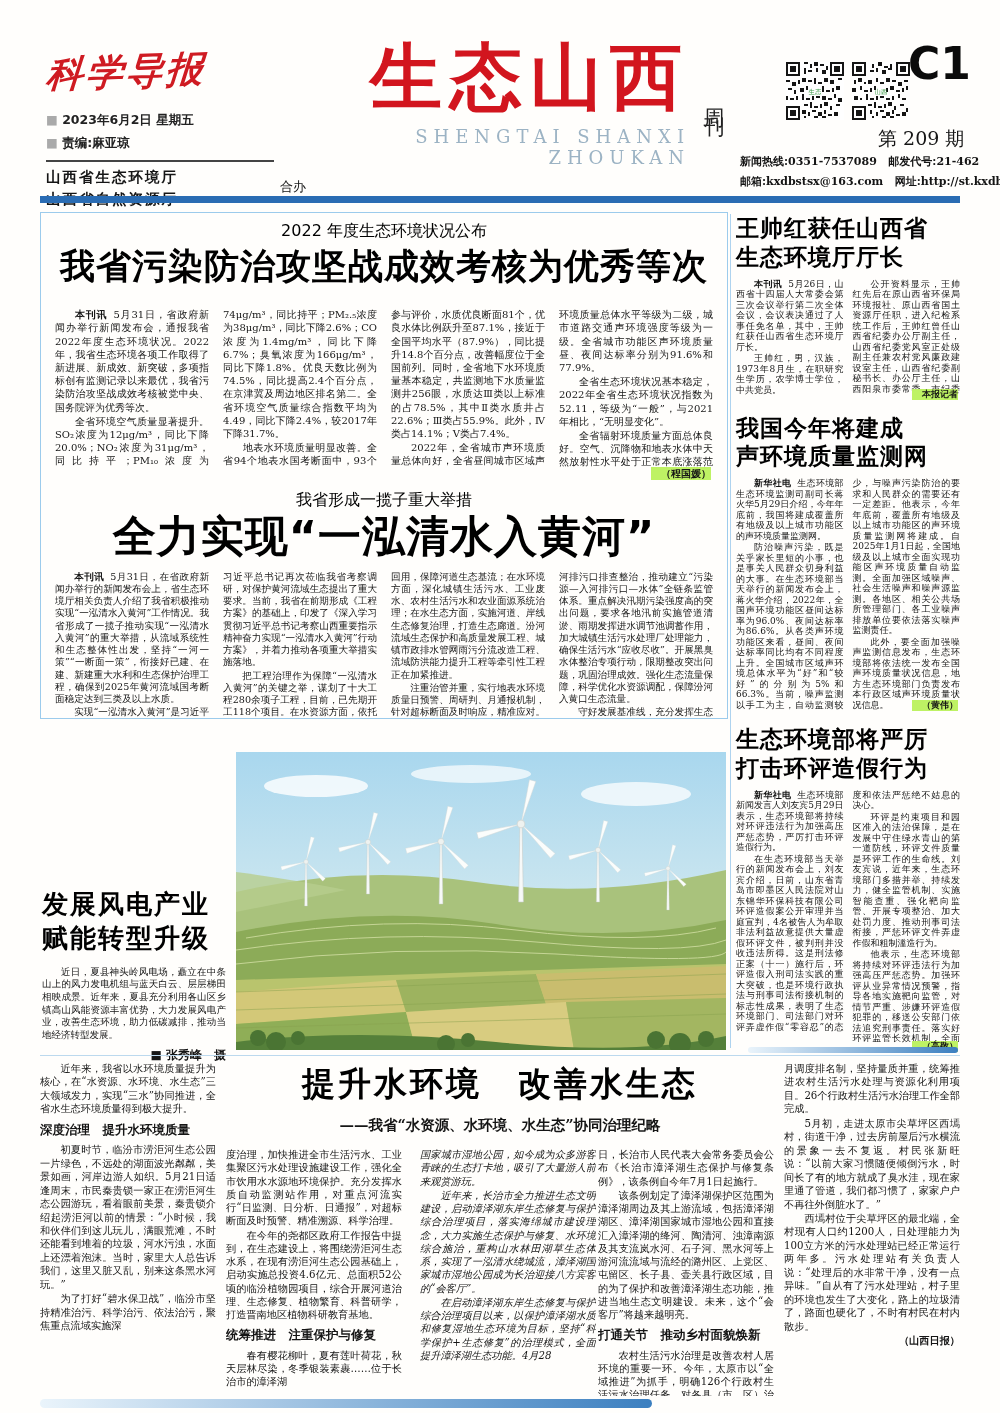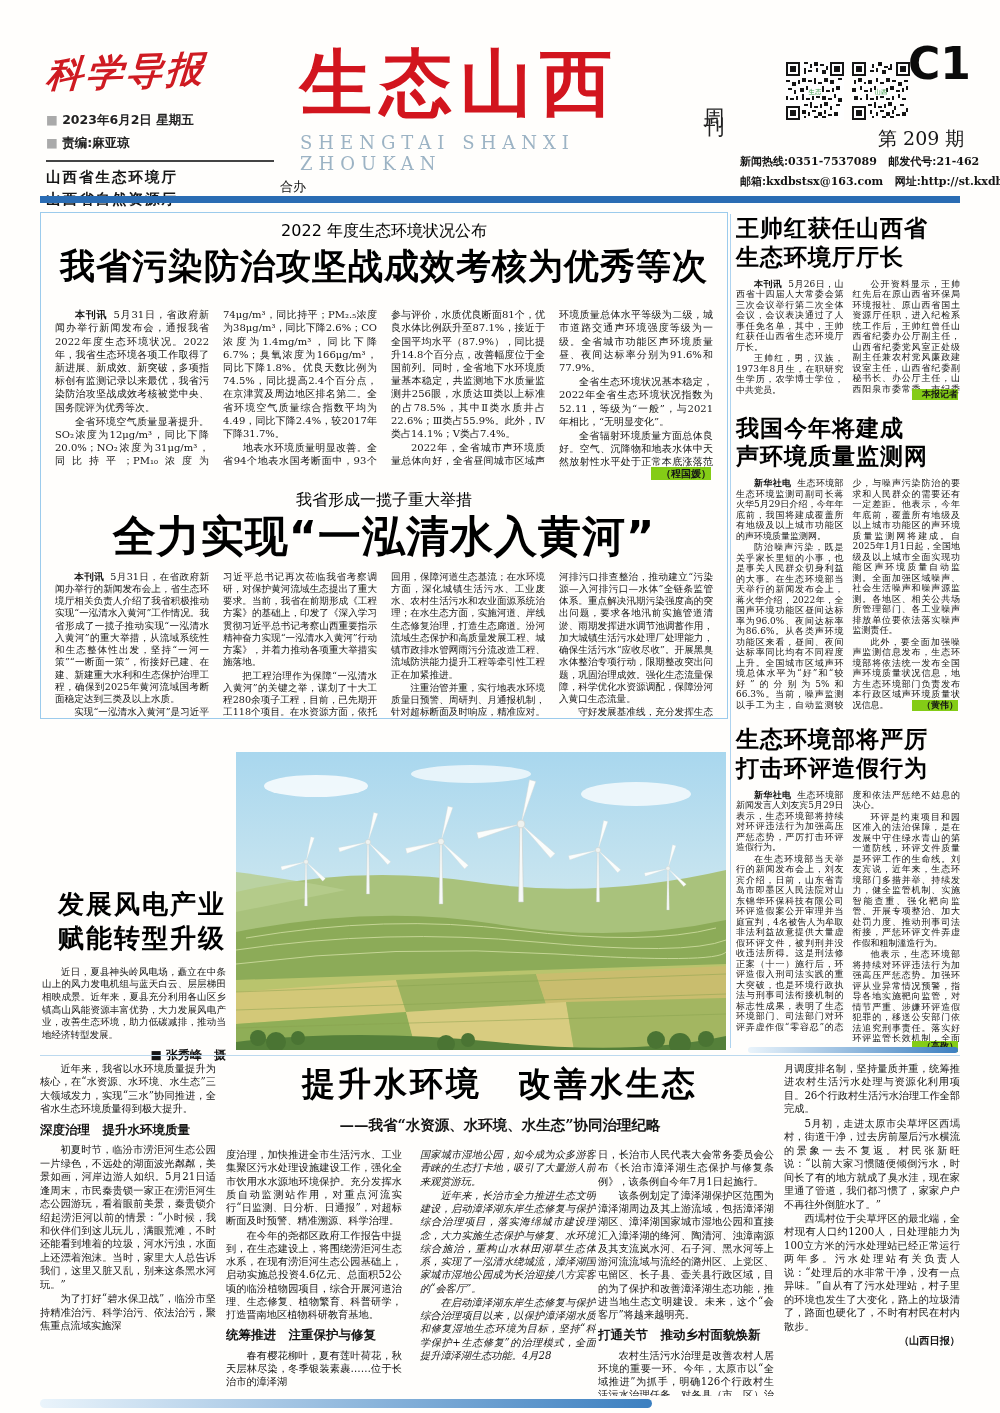--- a/index.html
+++ b/index.html
@@ -5,21 +5,21 @@
   html,body{margin:0;padding:0;background:#fff;}
   .page{position:relative;width:1000px;height:1413px;background:#fffefc;overflow:hidden;
         font-family:"DejaVu Serif","Liberation Serif",serif;color:#151515;}
   .abs{position:absolute;}
   p{margin:0 0 1px 0;text-align:justify;}
   p.in{text-indent:2em;}
   .sans{font-family:"DejaVu Sans","Liberation Sans",sans-serif;}
   .hl{font-family:"DejaVu Sans","Liberation Sans",sans-serif;font-weight:bold;color:#000;text-align:center;}
   .lead{font-family:"DejaVu Sans","Liberation Sans",sans-serif;font-weight:bold;padding-right:6px;}
   .cols{column-fill:auto;overflow:hidden;position:relative;text-align:justify;}
-  .by-abs{position:absolute;right:2px;bottom:0;background:#84cc16;padding-left:10px;font-weight:bold;}
+  .by-abs{position:absolute;right:2px;bottom:0;background:#bef264;padding-left:10px;font-weight:bold;}
   .subhead{font-family:"DejaVu Sans","Liberation Sans",sans-serif;font-weight:bold;font-size:12.5px;
            text-indent:0;margin:6px 0 5px 0;break-inside:avoid;}
   .rail-h{font-family:Liberation Sans, sans-serif;font-weight:bold;font-size:23px;
           line-height:1.25;color:#000;letter-spacing:1px;}
   .gradbar{background:linear-gradient(to right,#eaf4fb,#3b7fc0);border-radius:5px;}
   .qr{display:block;}
 </style>
 </head>
 <body>
 
@@ -35,21 +35,21 @@
       <span style="color:#aaa;">■ </span><span>责编:麻亚琼</span>
     </div>
     <div style="margin-top:8px;width:228px;height:1.5px;background:#444;"></div>
     <div style="margin-top:6px;position:relative;width:260px;">
       <div class="sans" style="font-size:14.5px;font-weight:bold;letter-spacing:2px;">山西省生态环境厅</div>
       <div class="sans" style="font-size:14.5px;font-weight:bold;letter-spacing:2px;margin-top:3px;">山西省自然资源厅</div>
       <div class="sans" style="position:absolute;right:0;top:10px;font-size:13px;">合办</div>
     </div>
   </div>
 
-  <div class="abs" style="left:300px;top:38px;width:390px;text-align:left;">
+  <div class="abs" style="left:300px;top:32px;width:390px;text-align:right;">
     <div style="font-family:'DejaVu Serif',serif;font-weight:bold;font-size:72px;line-height:1.25;color:#d2151e;letter-spacing:8px;">生态山西</div>
     <div style="margin-top:4px;font-size:18px;letter-spacing:6px;color:#9cb3c4;">SHENGTAI SHANXI ZHOUKAN</div>
   </div>
   <div class="abs" style="left:700px;top:92px;writing-mode:vertical-rl;font-size:21px;letter-spacing:8px;color:#222;font-family:'DejaVu Serif',serif;">周刊</div>
 
   <div class="abs" style="left:740px;top:34px;width:225px;">
     <div class="sans abs" style="left:168px;top:4px;font-size:44px;font-weight:bold;color:#0b0b0b;">C1</div>
 
     <svg class="qr abs" style="left:46px;top:28px;" width="58" height="58" viewBox="0 0 29 29">
       <rect width="29" height="29" fill="#fff"></rect>
@@ -149,21 +149,21 @@
     <div class="cols" style="margin-top:7px;height:262px;column-count:2;column-gap:9px;font-size:9px;line-height:1.17;">
       <p class="in"><span class="lead">新华社电</span><span>生态环境部新闻发言人刘友宾5月29日表示，生态环境部将持续对环评违法行为加强高压严惩态势，严厉打击环评造假行为。</span></p>
       <p class="in">在生态环境部当天举行的新闻发布会上，刘友宾介绍，日前，山东省青岛市即墨区人民法院对山东锦华环保科技有限公司环评造假案公开审理并当庭宣判，4名被告人为牟取非法利益故意提供大量虚假环评文件，被判刑并没收违法所得。这是刑法修正案（十一）施行后，环评造假入刑司法实践的重大突破，也是环境行政执法与刑事司法衔接机制的标志性成果，表明了生态环境部门、司法部门对环评弄虚作假“零容忍”的态度和依法严惩绝不姑息的决心。</p>
       <p class="in">环评是约束项目和园区准入的法治保障，是在发展中守住绿水青山的第一道防线，环评文件质量是环评工作的生命线。刘友宾说，近年来，生态环境部门多措并举、持续发力，健全监管机制、实施智能查重、强化靶向监管、开展专项整治、加大处罚力度、推动刑事司法衔接，严惩环评文件弄虚作假和粗制滥造行为。</p>
       <p class="in">他表示，生态环境部将持续对环评违法行为加强高压严惩态势。加强环评从业异常情况预警，指导各地实施靶向监管，对情节严重、涉嫌环评造假犯罪的，移送公安部门依法追究刑事责任。落实好环评监管长效机制，全面加强环评文件质量监管。加快修订《建设项目环境影响报告书（表）编制监督管理办法》和配套文件，完善管理体系，切实筑牢源头预防第一道防线。</p>
       <div class="by-abs" style="font-size:9px;">（高敬）</div>
     </div>
   </div>
 
   <div class="abs" style="left:42px;top:888px;width:184px;">
-    <div class="hl" style="text-align:right;font-size:26px;line-height:1.3;letter-spacing:2px;">
+    <div class="hl" style="text-align:left;font-size:26px;line-height:1.3;letter-spacing:2px;">
       <div>发展风电产业</div>
         <div>赋能转型升级</div>
     </div>
     <p class="in" style="margin-top:10px;font-size:9.5px;line-height:1.34;">近日，夏县神头岭风电场，矗立在中条山上的风力发电机组与蓝天白云、层层梯田相映成景。近年来，夏县充分利用各山区乡镇高山风能资源丰富优势，大力发展风电产业，改善生态环境，助力低碳减排，推动当地经济转型发展。</p>
     <p style="margin-top:5px;font-size:12px;font-weight:bold;text-align:right;">■ 张秀峰　摄</p>
   </div>
 
   <svg class="abs" style="left:236px;top:752px;" width="490" height="298" viewBox="0 0 490 298">
     <defs>
       <linearGradient id="sky" x1="0" y1="0" x2="0" y2="1">

